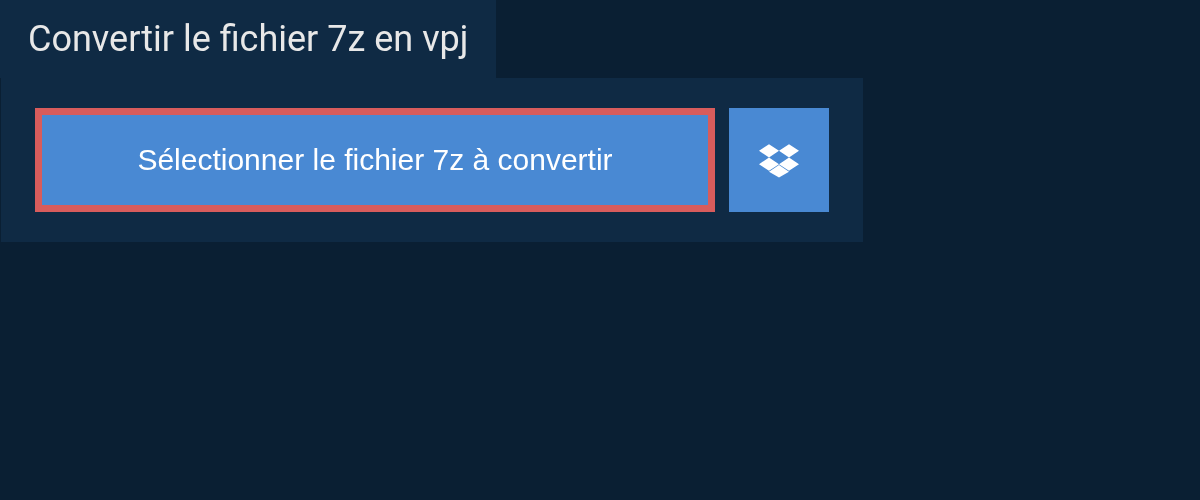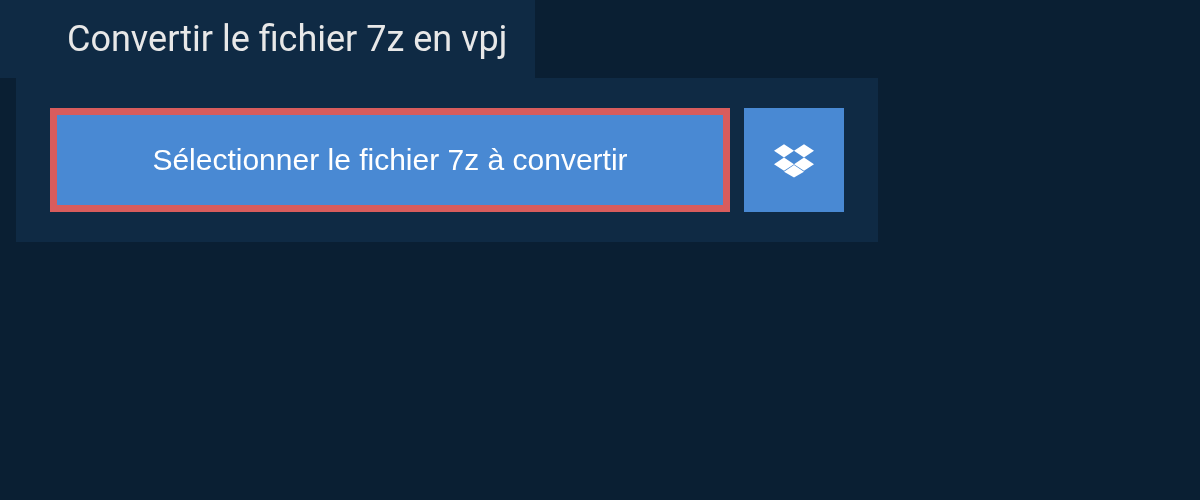--- a/index.html
+++ b/index.html
@@ -16,25 +16,24 @@
     }
     .header-bar {
       background-color: #0f2a44;
       padding: 18px 28px;
       display: inline-block;
     }
     .page-title {
       color: #e8e8e8;
       font-size: 36px;
       font-weight: 400;
-      margin-left: 39px;
     }
     .upload-panel {
       background-color: #0f2a44;
-      margin: 0 0 0 16px;
+      margin: 0 0 0 1px;
       width: 862px;
       padding: 30px 34px;
       display: flex;
       gap: 14px;
       align-items: stretch;
     }
     .select-file-button {
       flex: 1;
       background-color: #4989d3;
       border: 7px solid #d85c5c;

